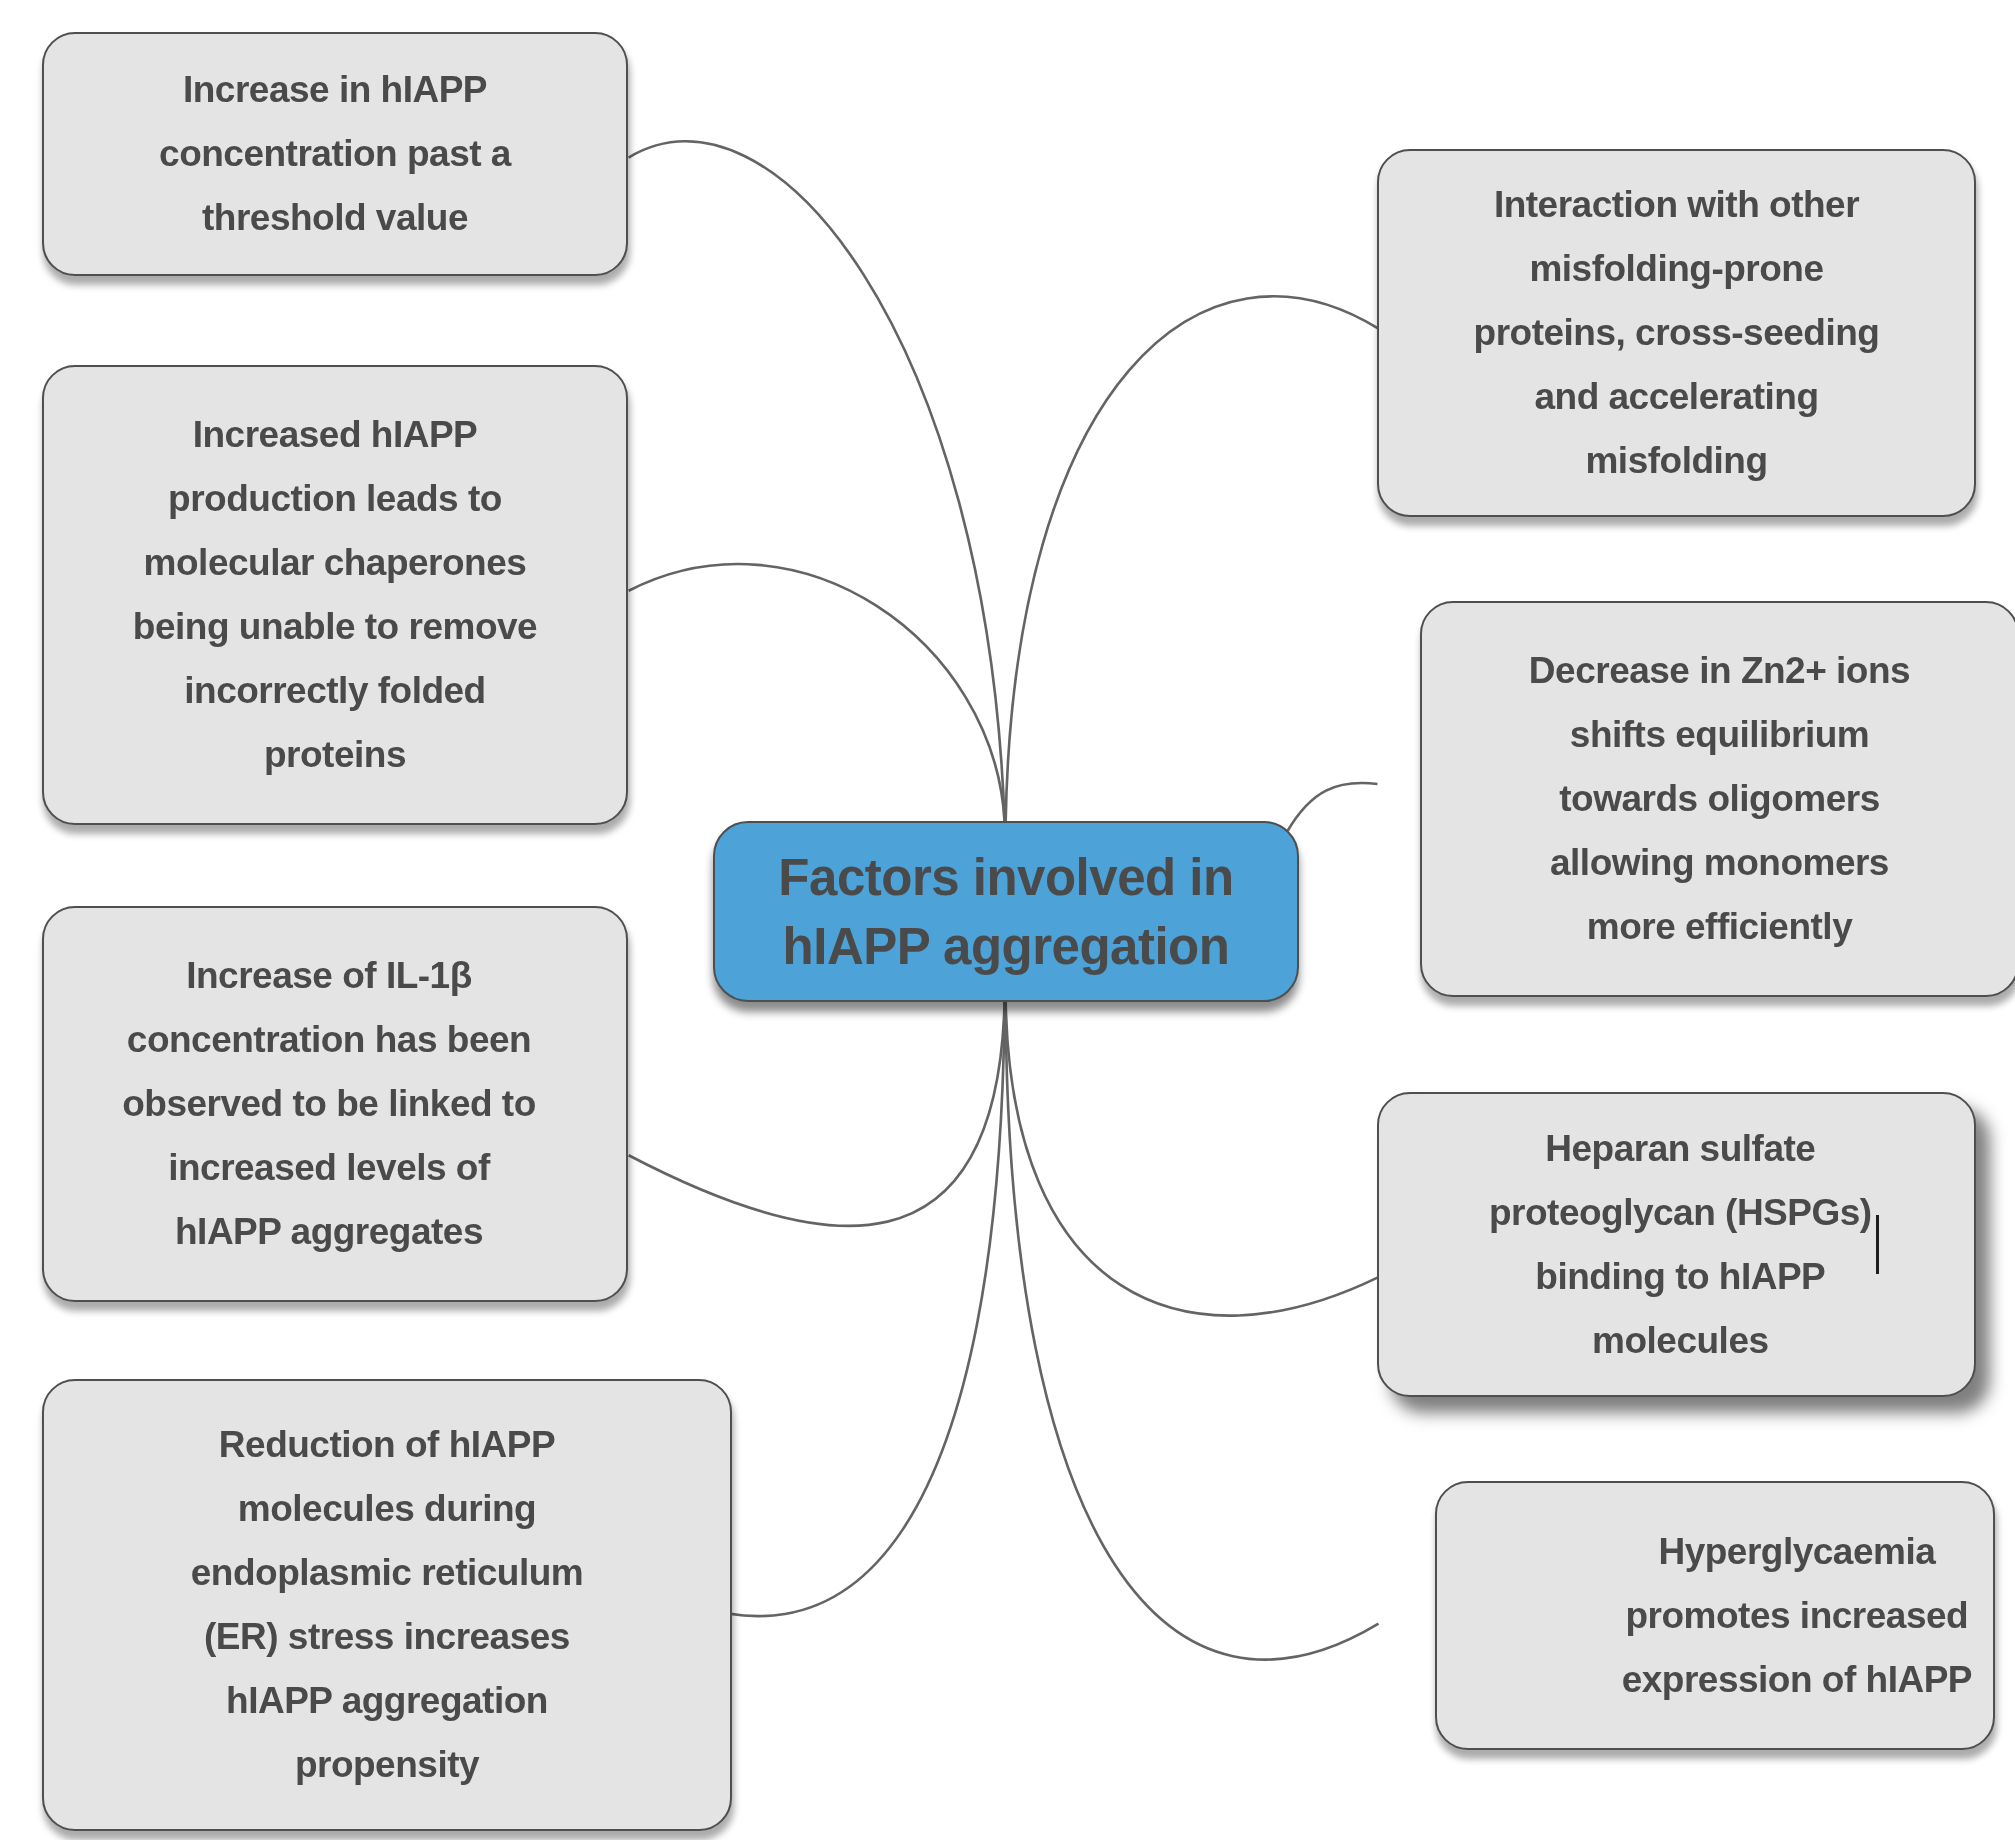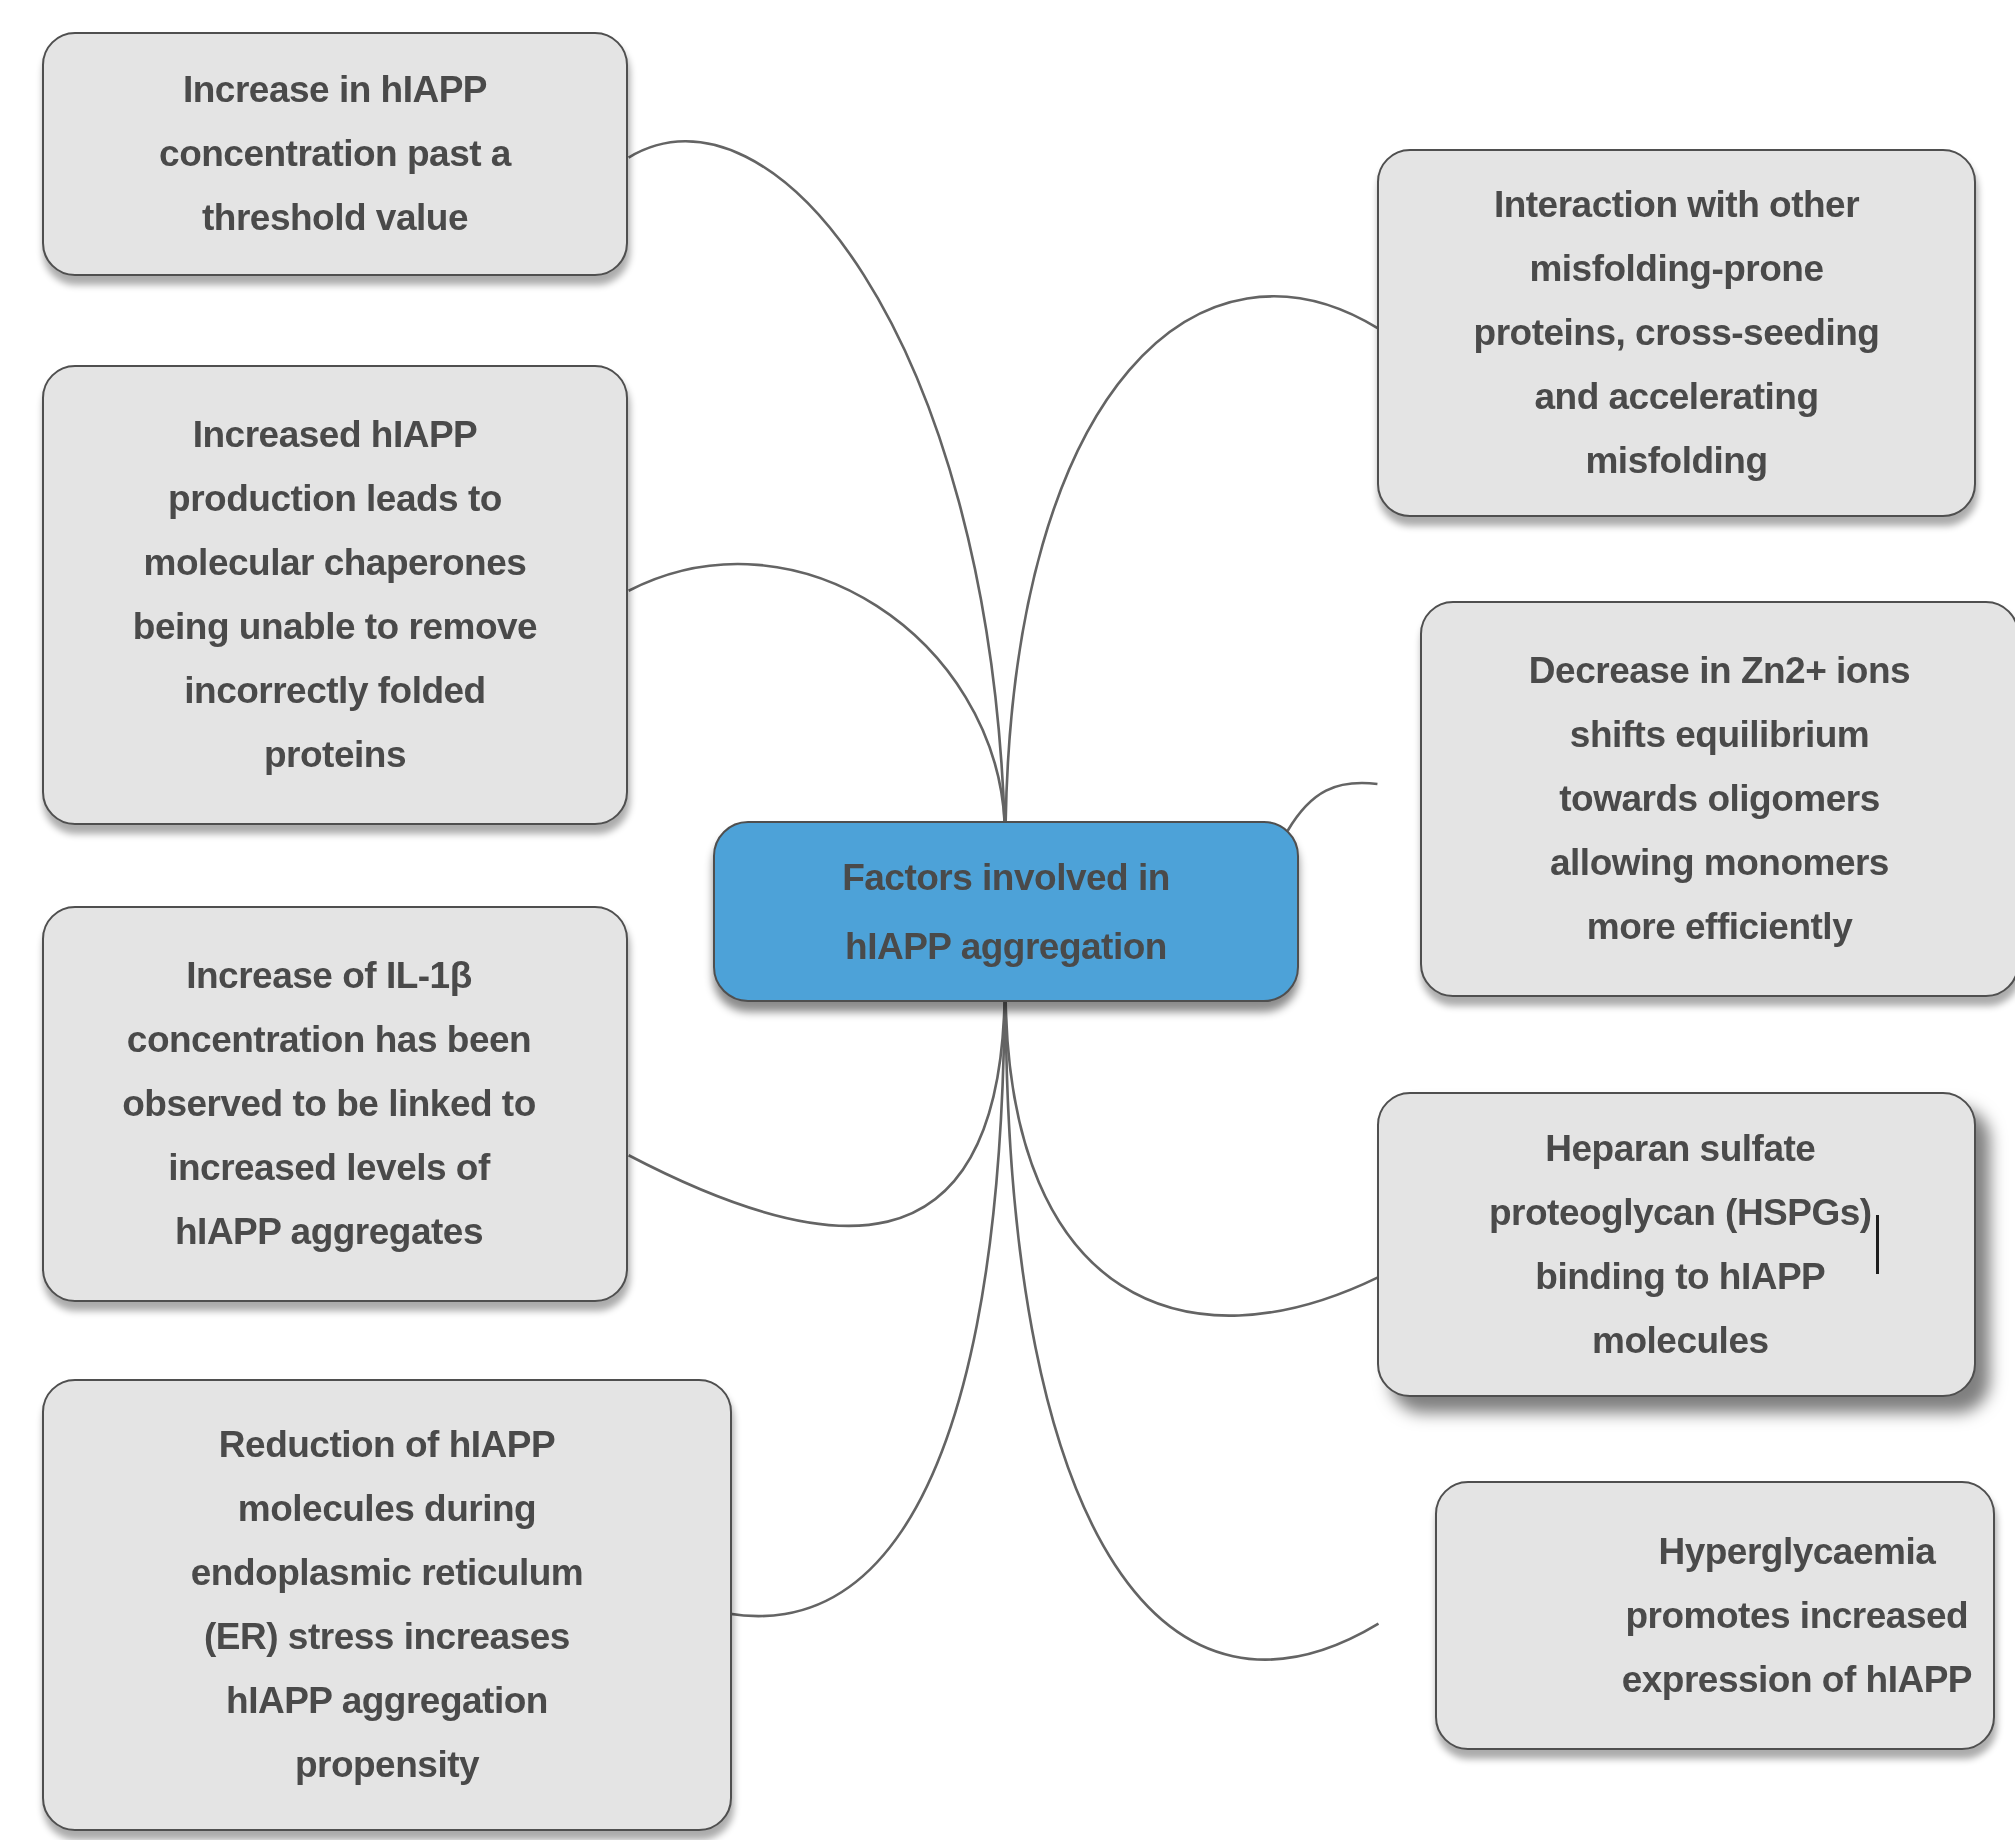--- a/index.html
+++ b/index.html
@@ -32,21 +32,21 @@
     font-weight:bold;
     font-size:37px;line-height:64px;
     letter-spacing:-0.5px;
     box-shadow:1.1px 8.4px 7.4px rgba(0,0,0,0.33);
     padding:10.5px 21px;
     cursor:default;
   }
   .node .label{white-space:pre-line;}
   .node.center{
     background:var(--center-fill);
-    font-size:37px;line-height:69px;
+    font-size:51px;line-height:69px;
     box-shadow:0 9.5px 8.4px rgba(0,0,0,0.45);
     border-radius:35px;
   }
   .node.selected{
     box-shadow:13.7px 15.8px 15.8px rgba(0,0,0,0.50);
     padding-left:36px;
   }
   .caret{
     display:none;
     width:3.2px;height:59px;

